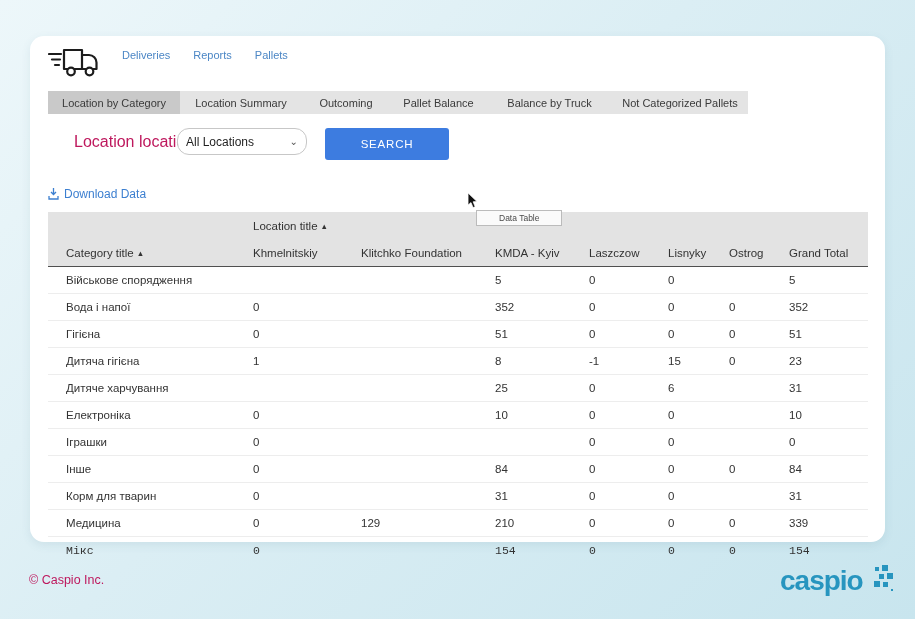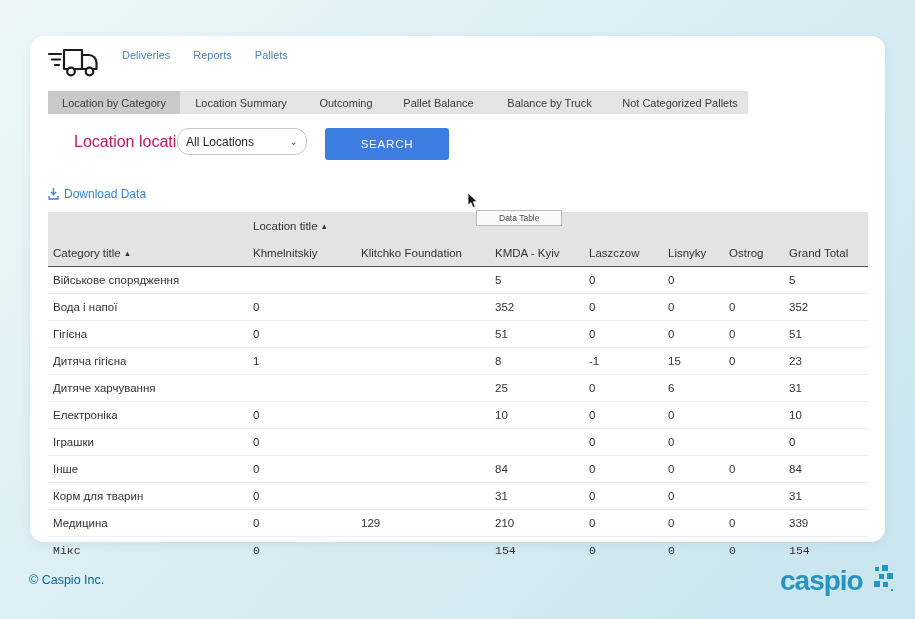--- a/index.html
+++ b/index.html
@@ -41,34 +41,34 @@
   }
   .download { position:absolute; left:18px; top:124px; display:flex; align-items:center; gap:5px;margin-top:27px; }
   .download a { font-size:12px; color:#3c7fd0; text-decoration:none; }
   
   .table { position:absolute; left:18px; top:152px; width:820px; font-size:11.5px; color:#333; }
   .grid { display:grid; grid-template-columns:205px 108px 134px 94px 79px 61px 60px 79px; align-items:center; }
   .thead { background:#e3e3e3;margin-top:24px; }
   .hrow1 { height:27px; }
   .hrow2 { height:28px; border-bottom:1px solid #505050; }
   .cell { padding-left:0; white-space:nowrap; overflow:hidden; }
-  .cell.first { padding-left:5px; }
+  .cell.first { padding-left:18px; }
   .group-head { grid-column:2 / -1; }
   .arrow { font-size:7.5px; position:relative; top:-1px; margin-left:3px; }
   .trow { height:27px; border-bottom:1px solid #ededed; }
   .trow:last-child { border-bottom:none;font-family:Liberation Mono, monospace; }
   
   .cursor { position:absolute; left:467px; top:193px; width:11px; height:16px; z-index:5; }
   .tooltip {
     position:absolute; left:476px; top:210px; z-index:5;
     background:#fafafa; border:1px solid #bbb; font-size:8.5px; color:#4a4a4a;
     padding:2px 22px; white-space:nowrap;
   }
   
-  .copyright { position:absolute; left:29px; top:573px; font-size:12.5px; color:#0369a1; text-decoration:none; }
+  .copyright { position:absolute; left:29px; top:573px; font-size:12.5px; color:#be185d; text-decoration:none; }
   .caspio-logo { position:absolute; left:780px; top:564px; width:125px; height:38px; }
   .caspio-text { font-size:28px; font-weight:bold; color:#2795bf; letter-spacing:-1px; position:absolute; left:0; top:0; line-height:34px; }
 </style>
 </head>
 <body>
 
 <div class="card">
   <svg class="logo" viewBox="0 0 52 38" fill="none" stroke="#1c1c1c" stroke-width="2.2" stroke-linecap="round">
     <line x1="1" y1="11" x2="13" y2="11"></line>
     <line x1="4" y1="16.5" x2="12" y2="16.5"></line>

